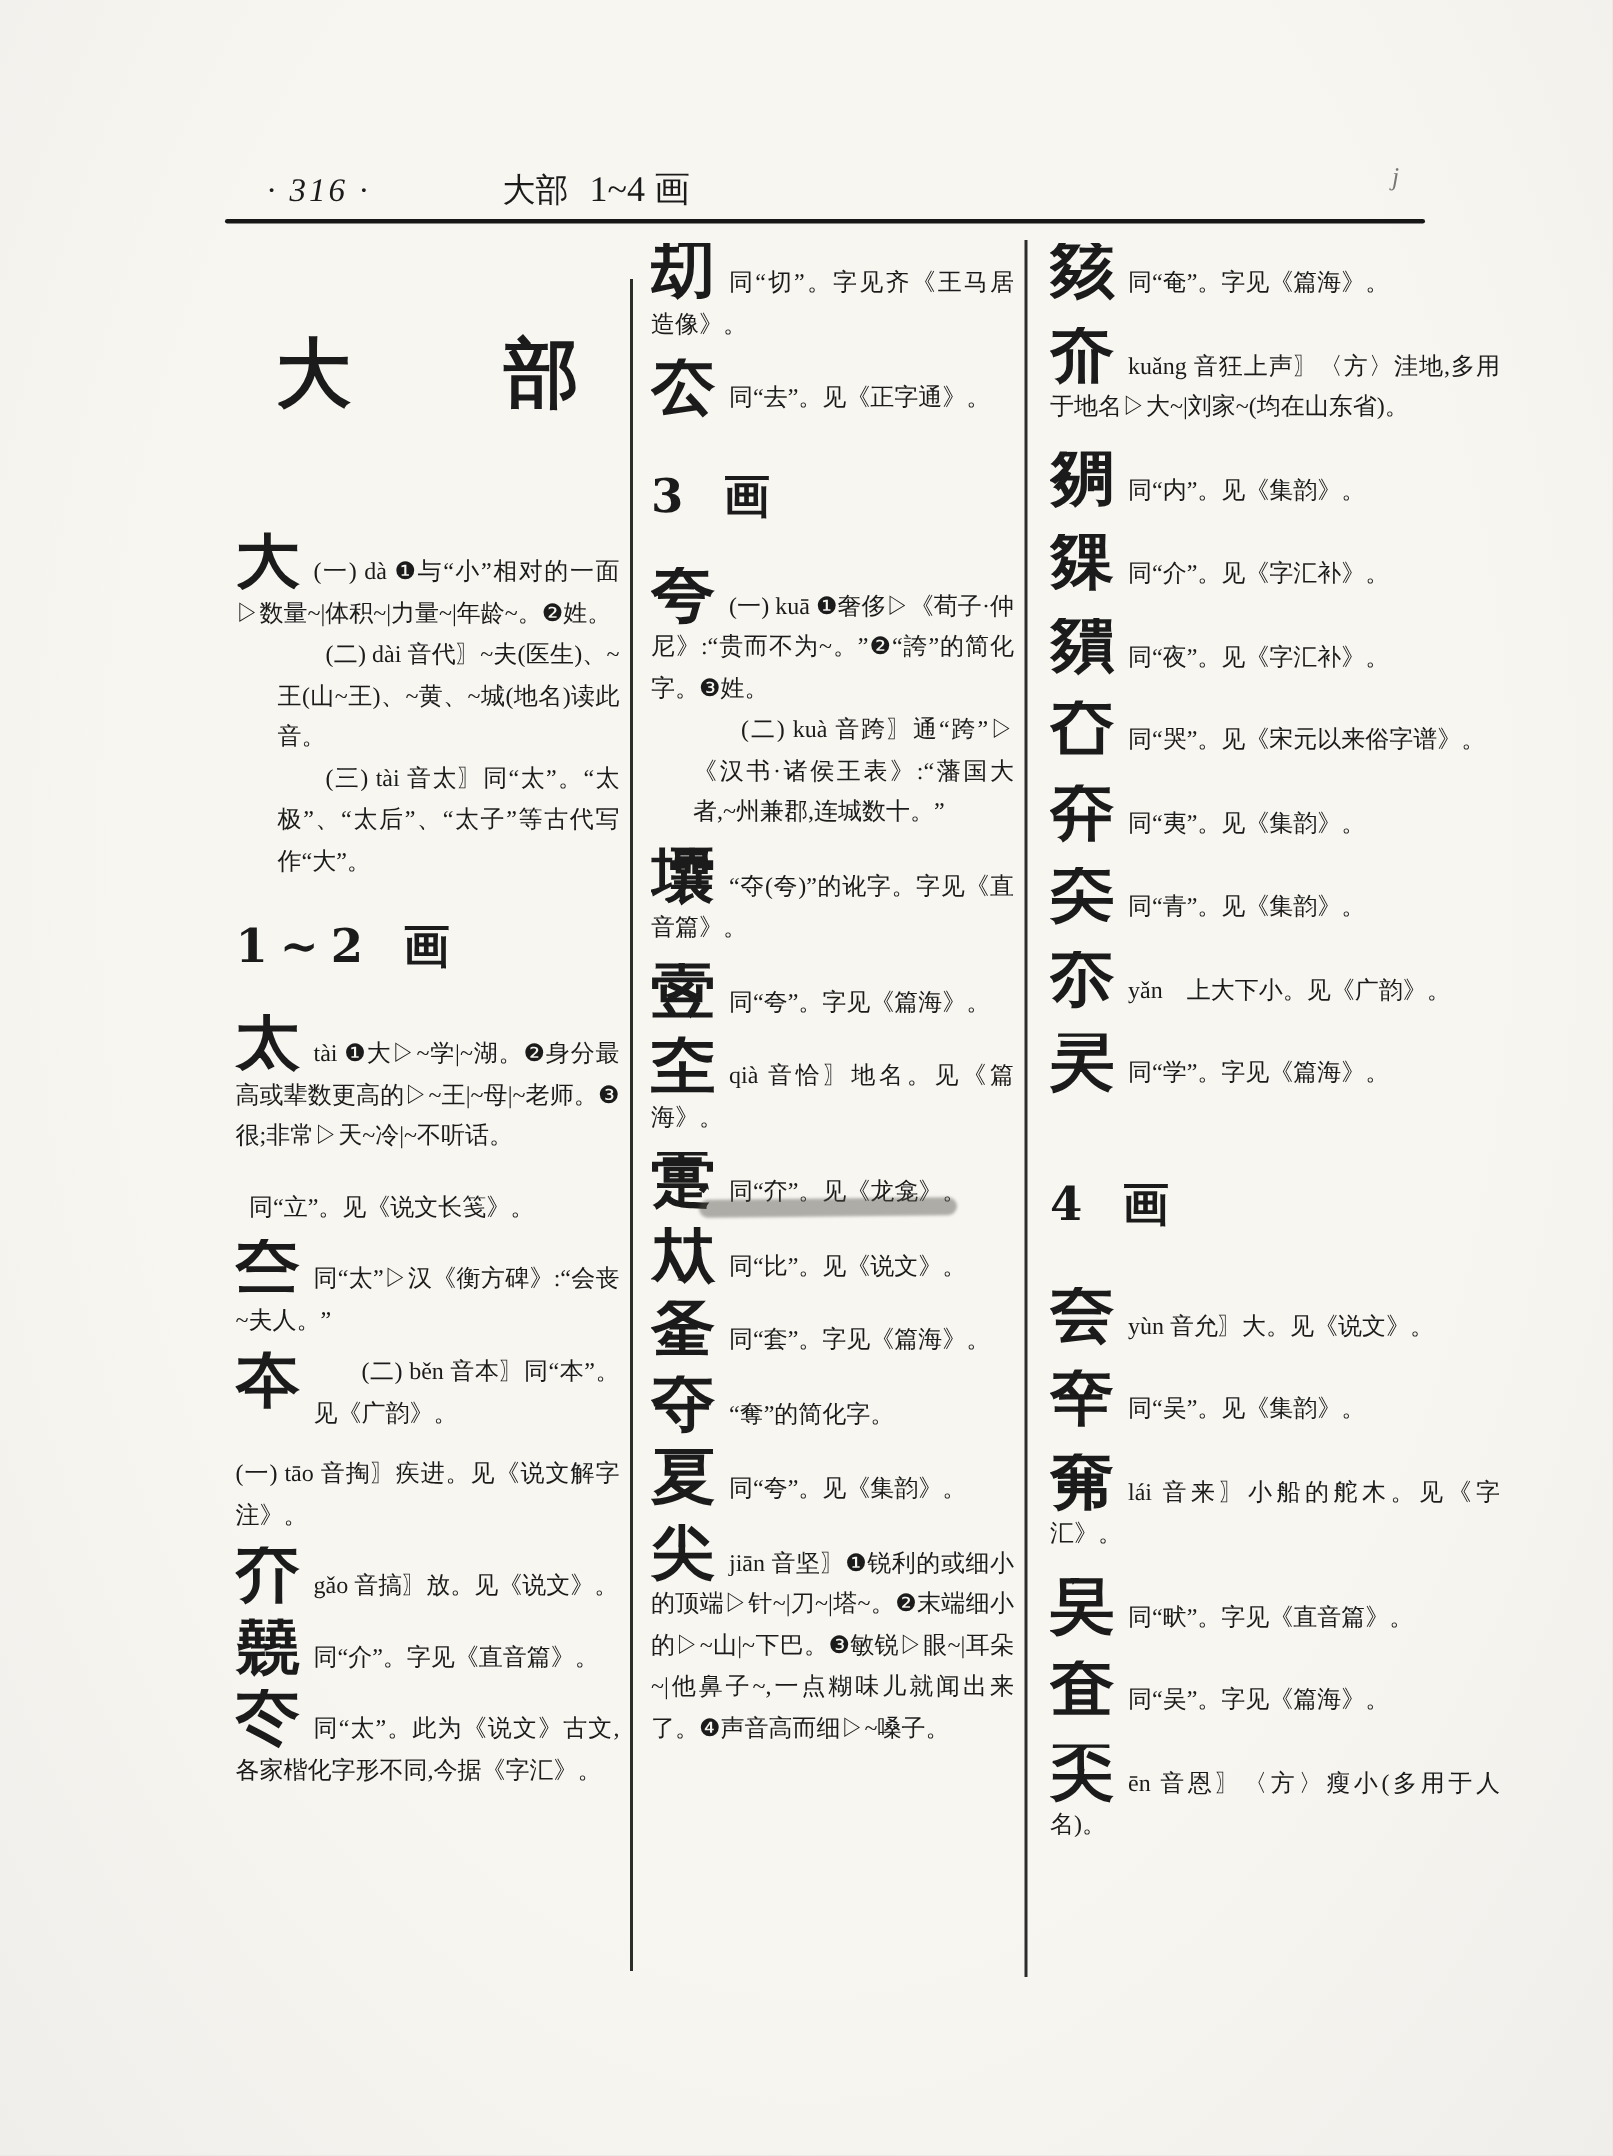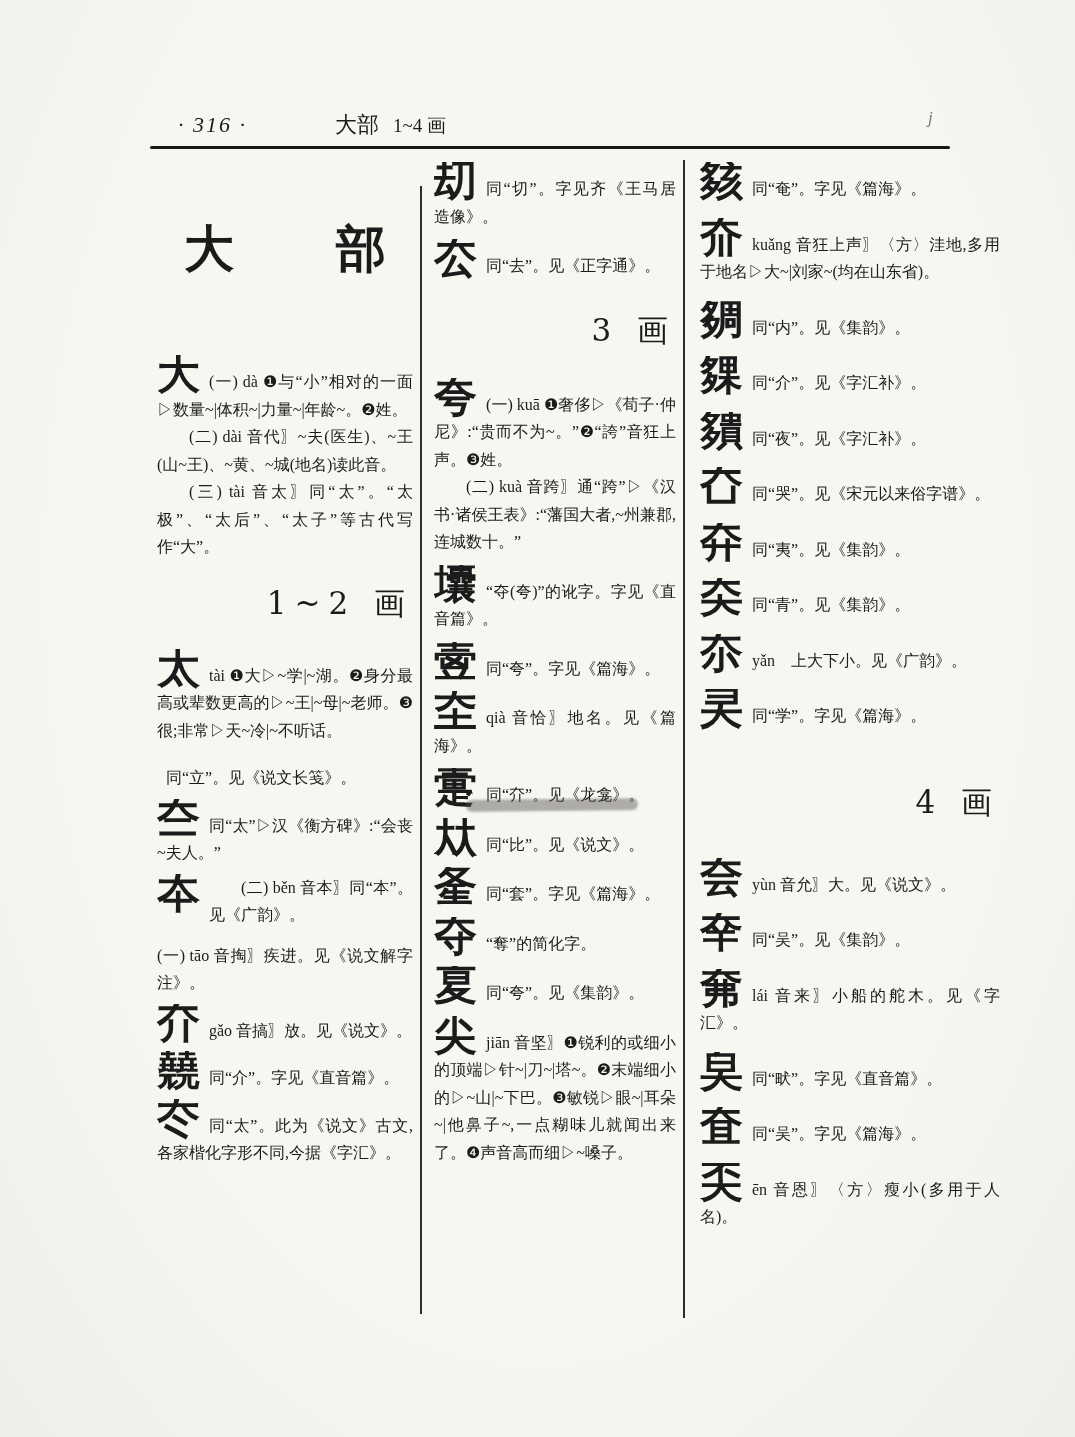--- a/index.html
+++ b/index.html
@@ -6,52 +6,52 @@
   .page{
     position:relative; width:1075px; height:1437px; overflow:hidden;
     background:radial-gradient(ellipse at 50% 40%, #f7f6f1 60%, #efeeea 100%);
     color:#1b1b1b;
     font-family:"Liberation Serif", serif;
   }
   
   .header{position:absolute; top:110px; left:178px; right:70px; white-space:nowrap;}
   .pagenum{font-style:italic; font-size:22px; letter-spacing:2px;}
   .htitle{font-weight:normal; font-size:22px; margin-left:88px; font-family:"DejaVu Serif", serif;}
-  .hrange{font-size:19px; margin-left:14px;}
+  .hrange{font-size:24px; margin-left:14px;}
   .hrule{position:absolute; top:146px; left:150px; width:800px; height:3px; background:#171717; border-radius:2px;}
   .artifact{position:absolute; top:108px; left:928px; color:#777; font-style:italic; font-size:17px;}
   
   .col{position:absolute; top:162px;}
   .col1{left:157px; width:256px;}
   .col2{left:434px; width:242px;}
   .col3{left:700px; width:300px;}
   .vrule{position:absolute; width:2px; background:#2c2c2c;}
   .vrule1{left:420px; top:186px; height:1128px;}
   .vrule2{left:683px; top:160px; height:1158px;}
   
   .part-title{
     text-align:center; font-size:50px; font-weight:bold; letter-spacing:26px;
     margin:54px 0 72px; font-family:Liberation Mono, monospace; text-indent:26px;
   }
   .section-heading{
-    text-align:right; font-size:31px; font-weight:normal; letter-spacing:8px;
+    text-align:left; font-size:31px; font-weight:bold; letter-spacing:8px;
     margin:22px 0 24px; font-family:"DejaVu Serif", serif;
   }
   .col2 .section-heading{margin:30px 0 26px;}
   .col3 .section-heading{margin:52px 0 34px;}
   .entry{overflow:hidden; margin:0 0 7px;}
   .col2 .entry{margin-bottom:9px;}
   .col3 .entry{margin-bottom:15px;}
   .head{
     float:left; font-size:43px; line-height:.95; font-weight:bold;
     margin:-2px 9px 0 0; font-family:"DejaVu Serif", serif;
   }
   .para{margin:0; font-size:16px; line-height:1.72; text-align:justify;}
   .para.first{padding-top:13px;}
-  .para.cont{text-indent:2em;}
+  .para.cont{text-indent:2em;margin-left:28px;}
   
   .smudge{
     position:absolute; left:466px; top:799px; width:172px; height:12px;
     background:#57534c; opacity:.45; border-radius:7px;
     transform:rotate(-.6deg); filter:blur(1px);
   }
 </style>
 </head>
 <body>
 
@@ -106,21 +106,21 @@
         <span class="head">刧</span>
         <p class="para first">同“切”。字见齐《王马居造像》。</p>
       </div>
       <div class="entry">
         <span class="head">厺</span>
         <p class="para first">同“去”。见《正字通》。</p>
       </div>
       <div class="section-heading">3 画</div>
       <div class="entry">
         <span class="head">夸</span>
-        <p class="para first">(一) kuā ❶奢侈▷《荀子·仲尼》:“贵而不为~。”❷“誇”音狂上声。❸姓。</p>
+        <p class="para first">(一) kuā ❶奢侈▷《荀子·仲尼》:“贵而不为~。”❷“誇”的简化字。❸姓。</p>
         <p class="para cont">(二) kuà 音跨〗通“跨”▷《汉书·诸侯王表》:“藩国大者,~州兼郡,连城数十。”</p>
       </div>
       <div class="entry">
         <span class="head">㚂</span>
         <p class="para first">“夺(夸)”的讹字。字见《直音篇》。</p>
       </div>
       <div class="entry">
         <span class="head">㚃</span>
         <p class="para first">同“夸”。字见《篇海》。</p>
       </div>

